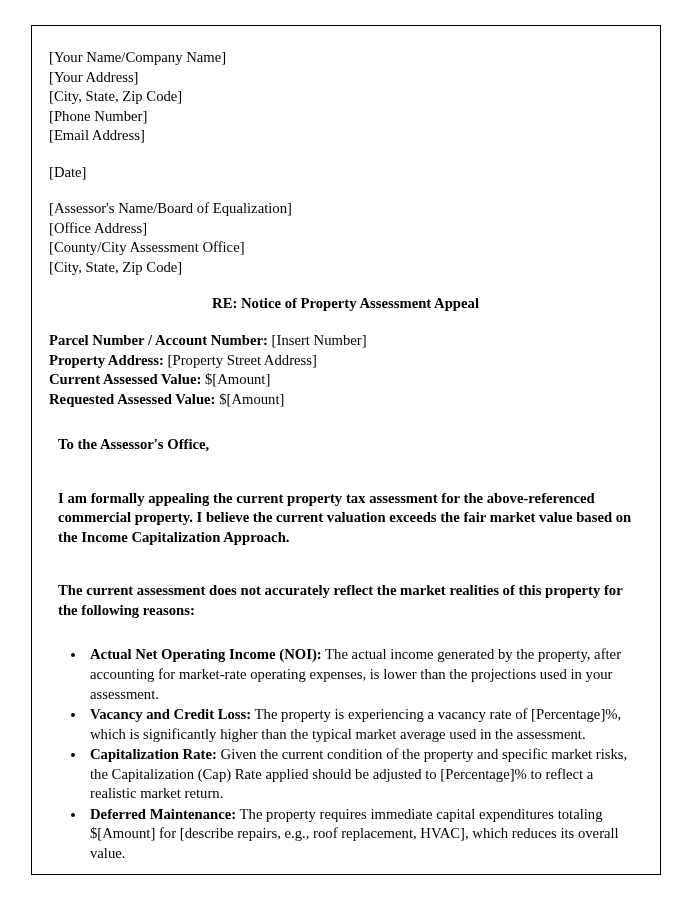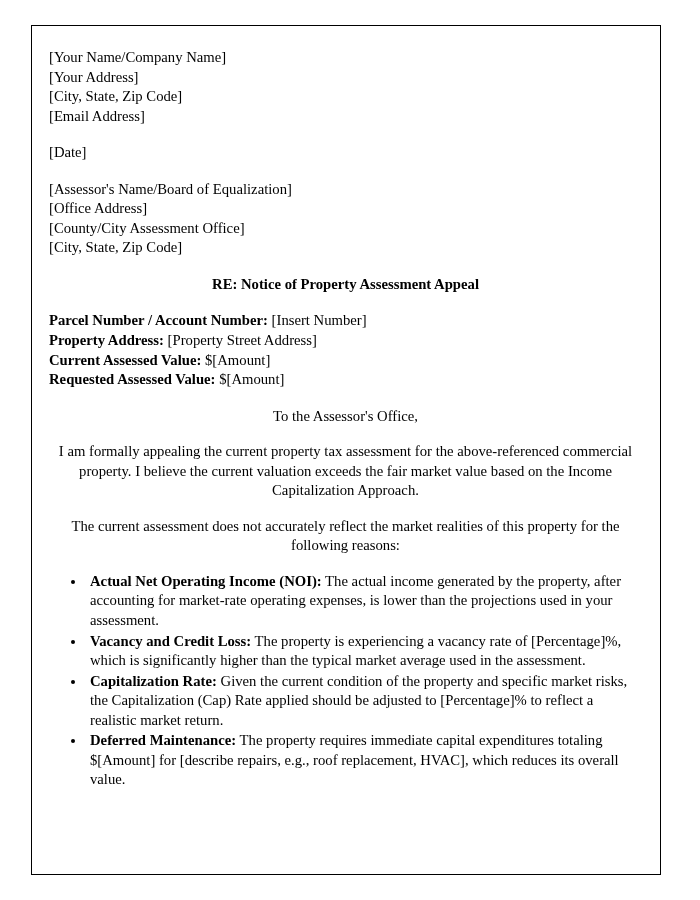--- a/index.html
+++ b/index.html
@@ -46,22 +46,23 @@
     white-space: pre;
   }
   .blank {
     height: 17px;
   }
   .bold {
     font-weight: bold;
     text-align: center;
   }
   p.para {
-    margin: 0;
-    text-align: center;
+    margin: 9px;
+    text-align: left;
+    font-weight: bold;
   }
   .spacer-par {
     height: 16px;
   }
   ul.bullets {
     margin: 0;
     padding-left: 37px;
     list-style-type: disc;
   }
   ul.bullets li {
@@ -79,20 +80,21 @@
 <body>
 
 <div class="page">
   <div class="doc-frame">
     <div class="doc-inner">
 
       <div>
         <div class="addr-line">[Your Name/Company Name]</div>
         <div class="addr-line">[Your Address]</div>
         <div class="addr-line">[City, State, Zip Code]</div>
+        <div class="addr-line">[Phone Number]</div>
         <div class="addr-line">[Email Address]</div>
       </div>
 
       <div class="blank"></div>
 
       <div class="addr-line">[Date]</div>
 
       <div class="blank"></div>
 
       <div>

